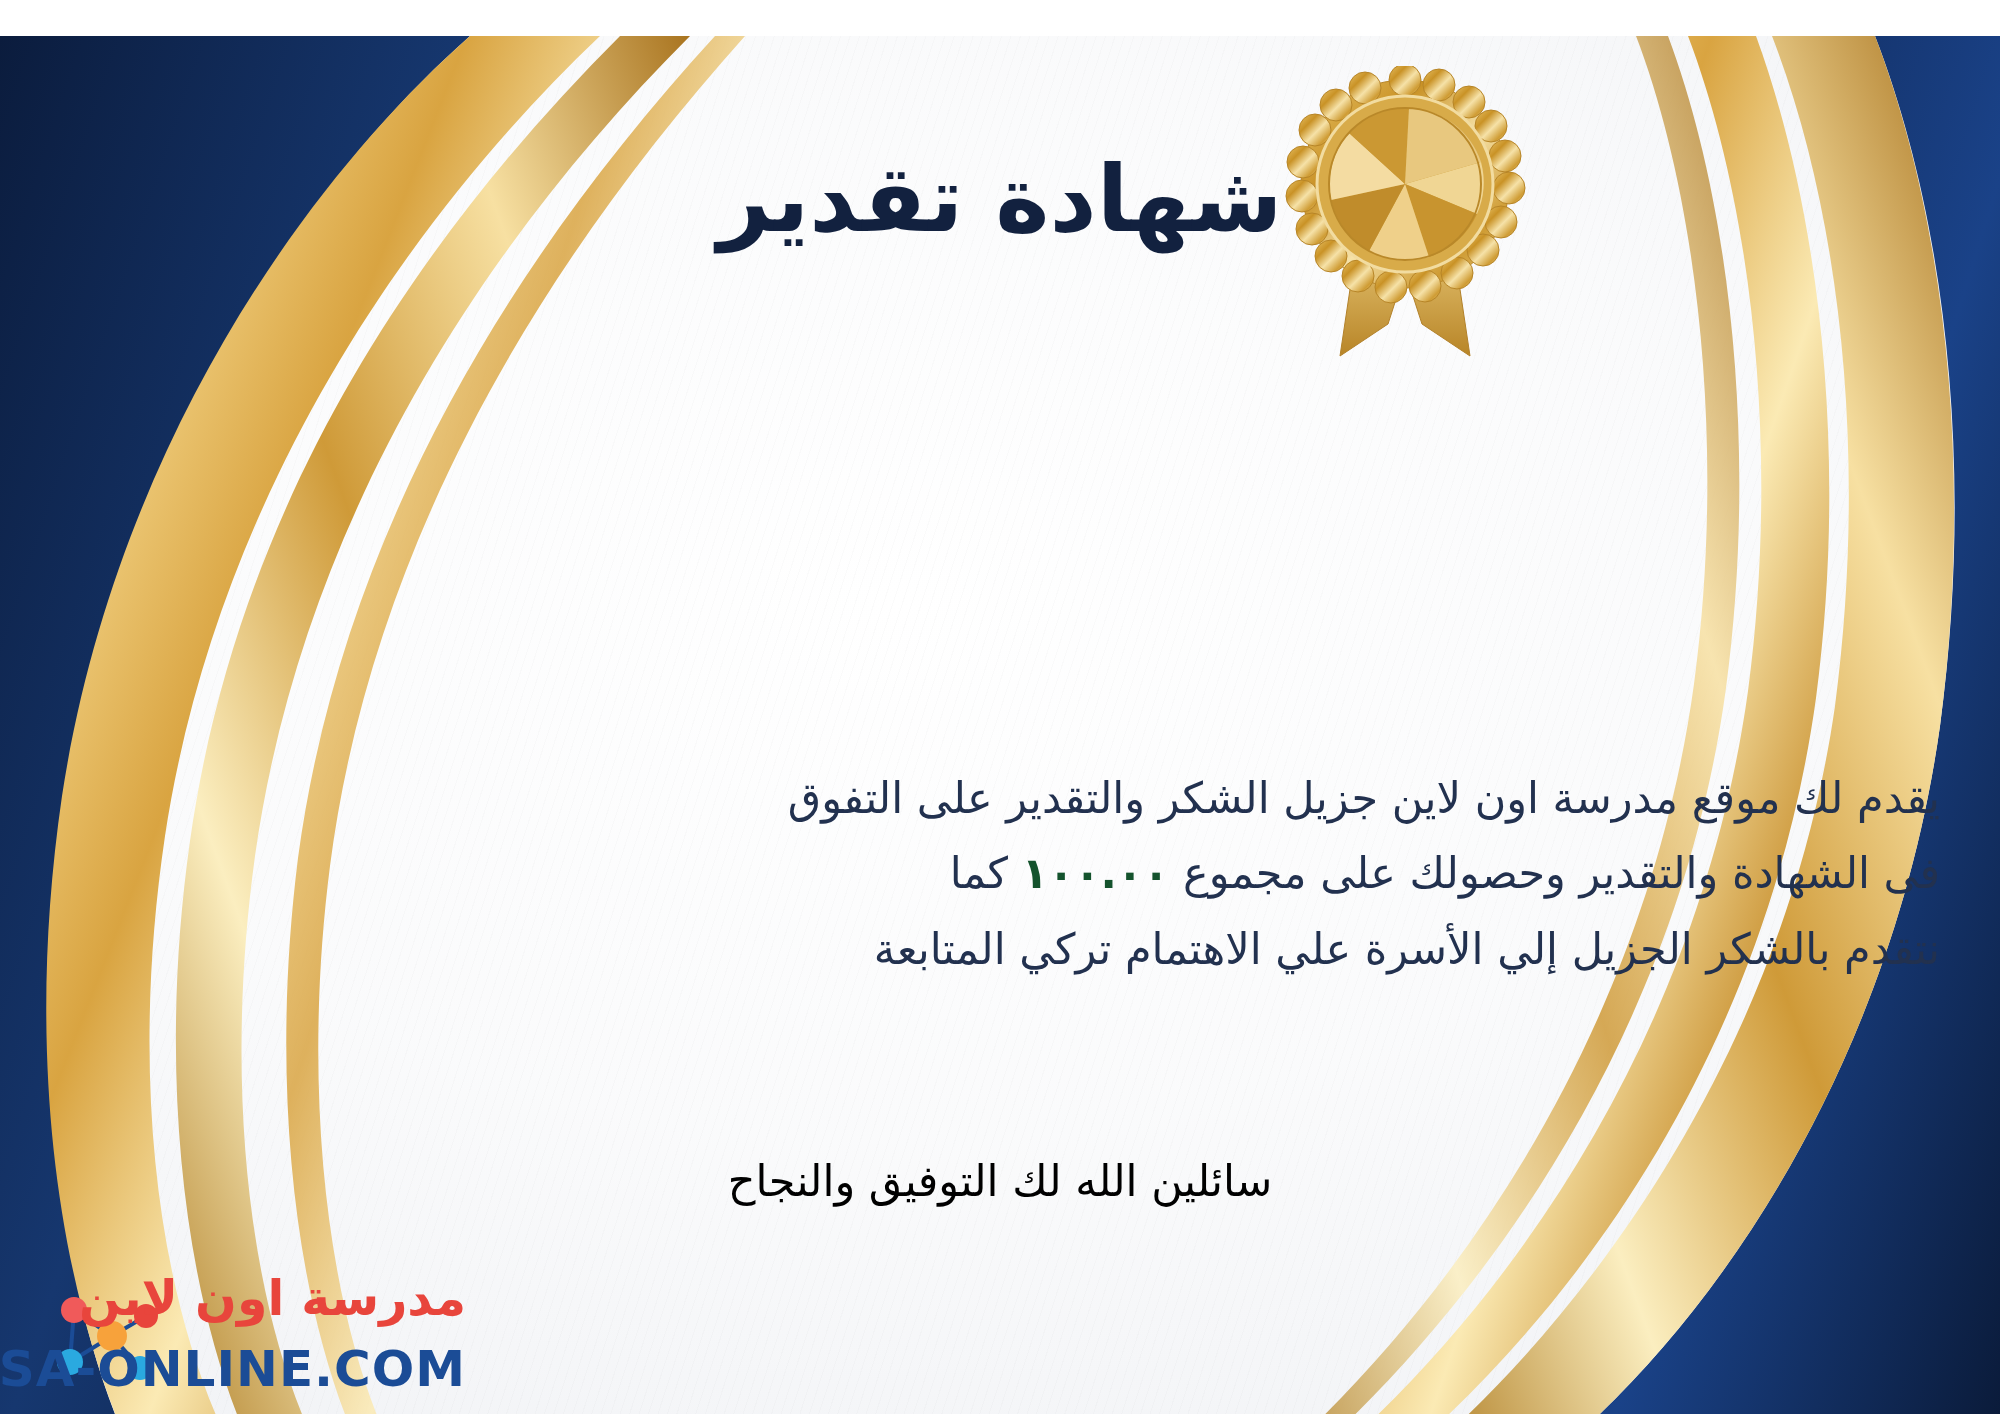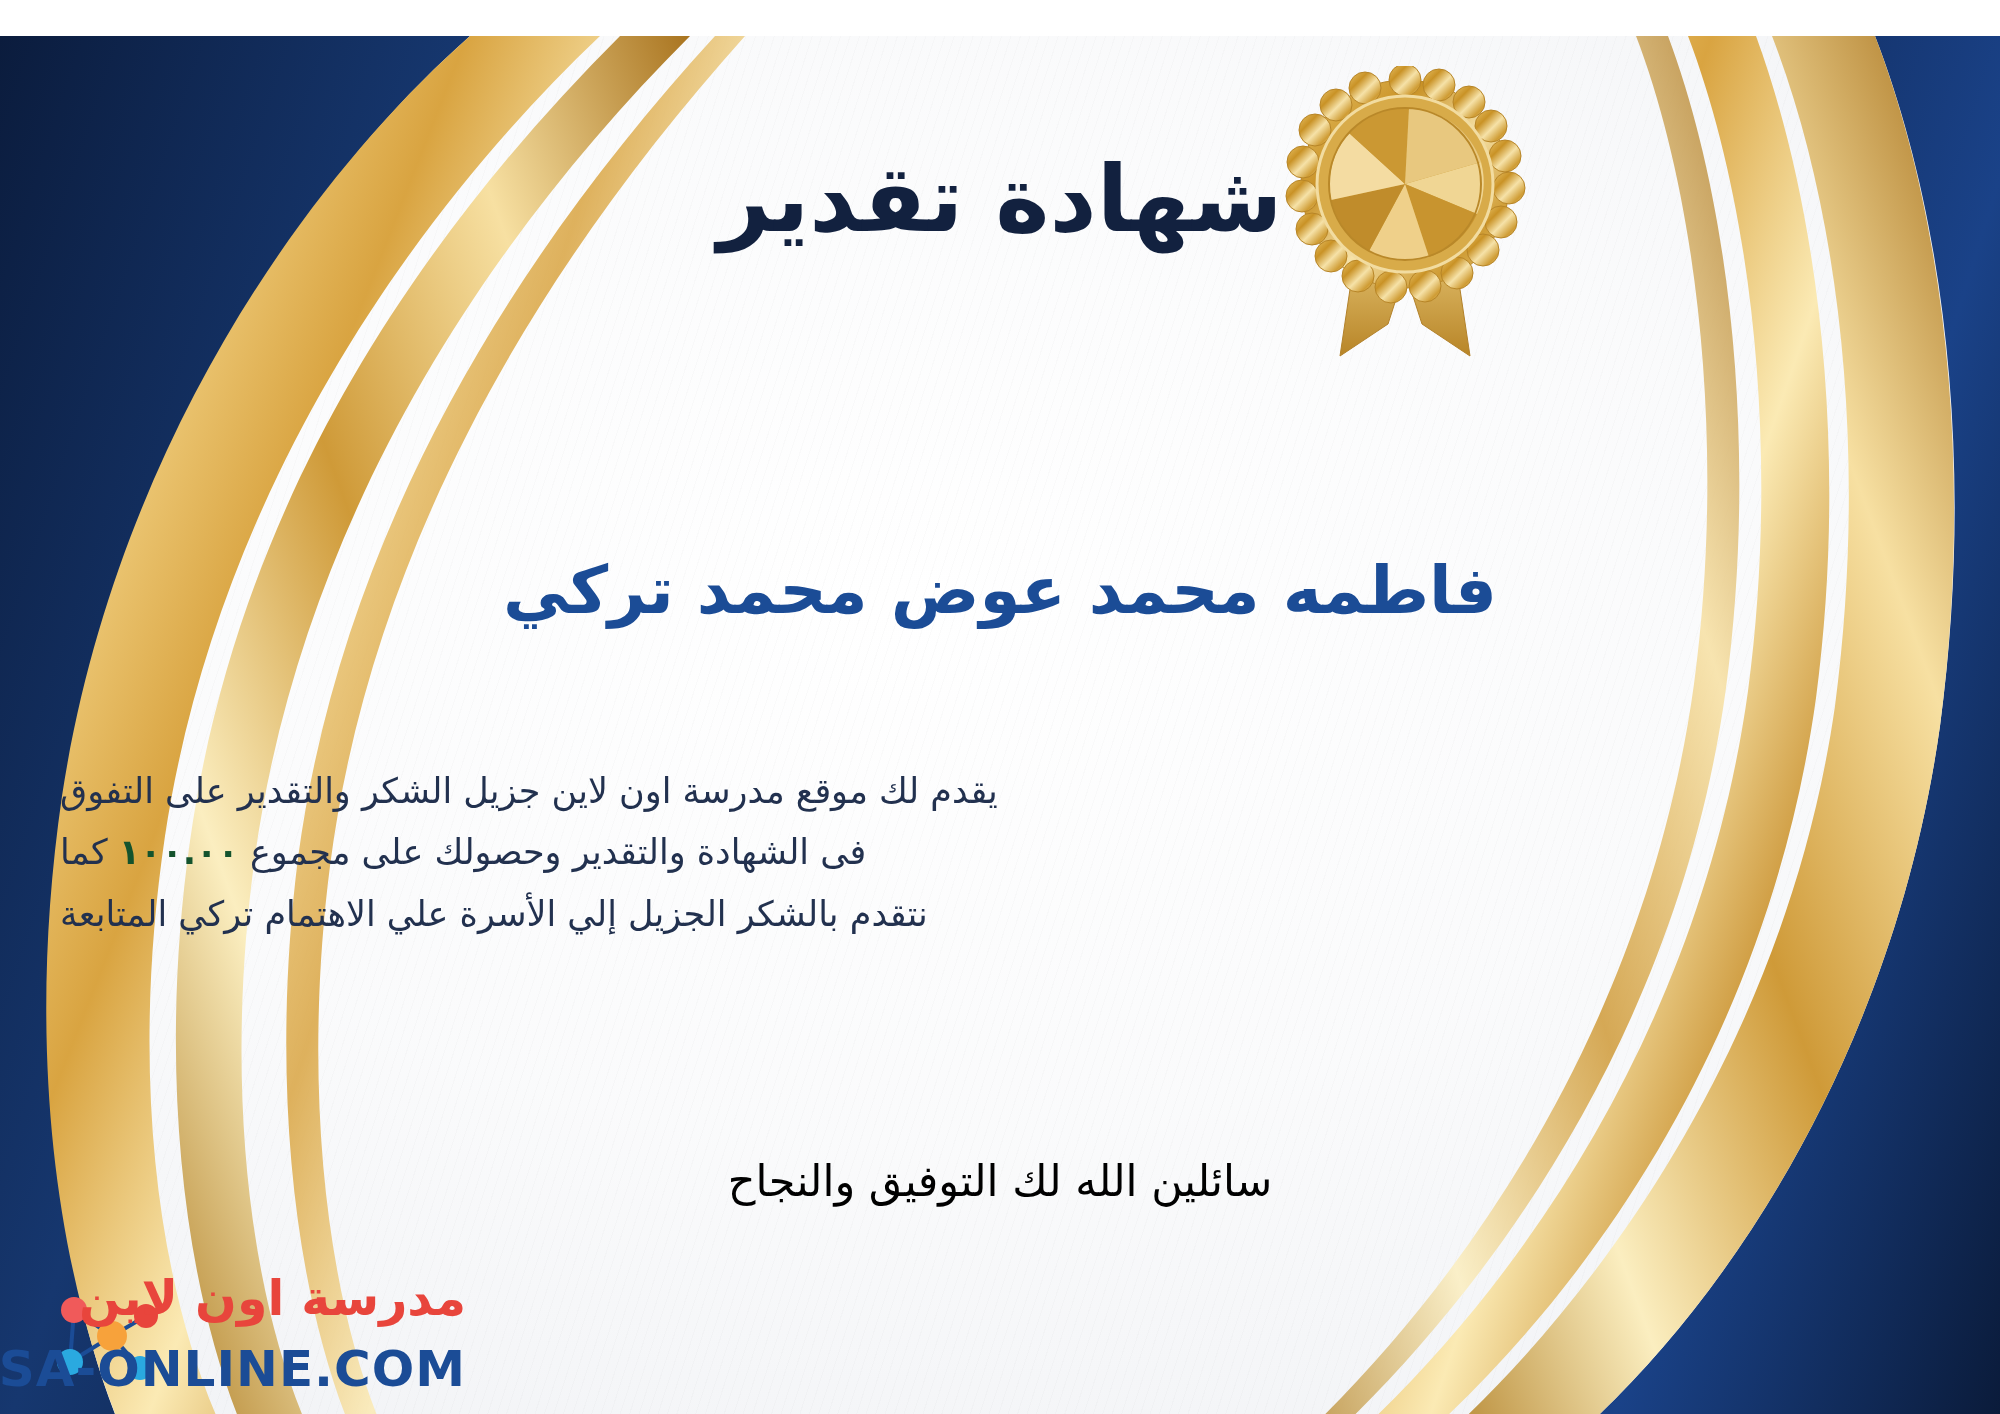--- a/index.html
+++ b/index.html
@@ -88,22 +88,22 @@
     color: #1b4c96;
     line-height: 1.35;
     direction: rtl;
   }
 
   .body-text {
     position: absolute;
     top: 725px;
     left: 60px;
     right: 60px;
-    text-align: left;
-    font-size: 35px;
+    text-align: right;
+    font-size: 43px;
     color: #22314f;
     line-height: 1.75;
     direction: rtl;
   }
 
   .score {
     font-weight: 700;
     color: #14532d;
     letter-spacing: 2px;
   }
@@ -269,21 +269,20 @@
           <path d="M0,0 L-56,-51 A79,79 0 0 1 4,-76 Z" fill="#cb9833"></path>
           <path d="M0,0 L4,-76 A79,79 0 0 1 76,-22 Z" fill="#e8c87f"></path>
         </g>
         <circle r="76" fill="none" stroke="#b98829" stroke-width="2"></circle>
       </g>
     </g>
   </svg>
 
   <div class="title">شهادة تقدير</div>
 
-  <div class="recipient">فاطمه محمد عوض محمد تركي</div>
 
   <div class="body-text">
     <div>يقدم لك موقع مدرسة اون لاين جزيل الشكر  والتقدير على التفوق</div>
     <div>
       <span>فى الشهادة والتقدير وحصولك على مجموع</span>
       <span class="score">١٠٠.٠٠</span>
       <span>كما</span>
     </div>
     <div>نتقدم  بالشكر الجزيل إلي الأسرة علي الاهتمام تركي المتابعة</div>
   </div>

